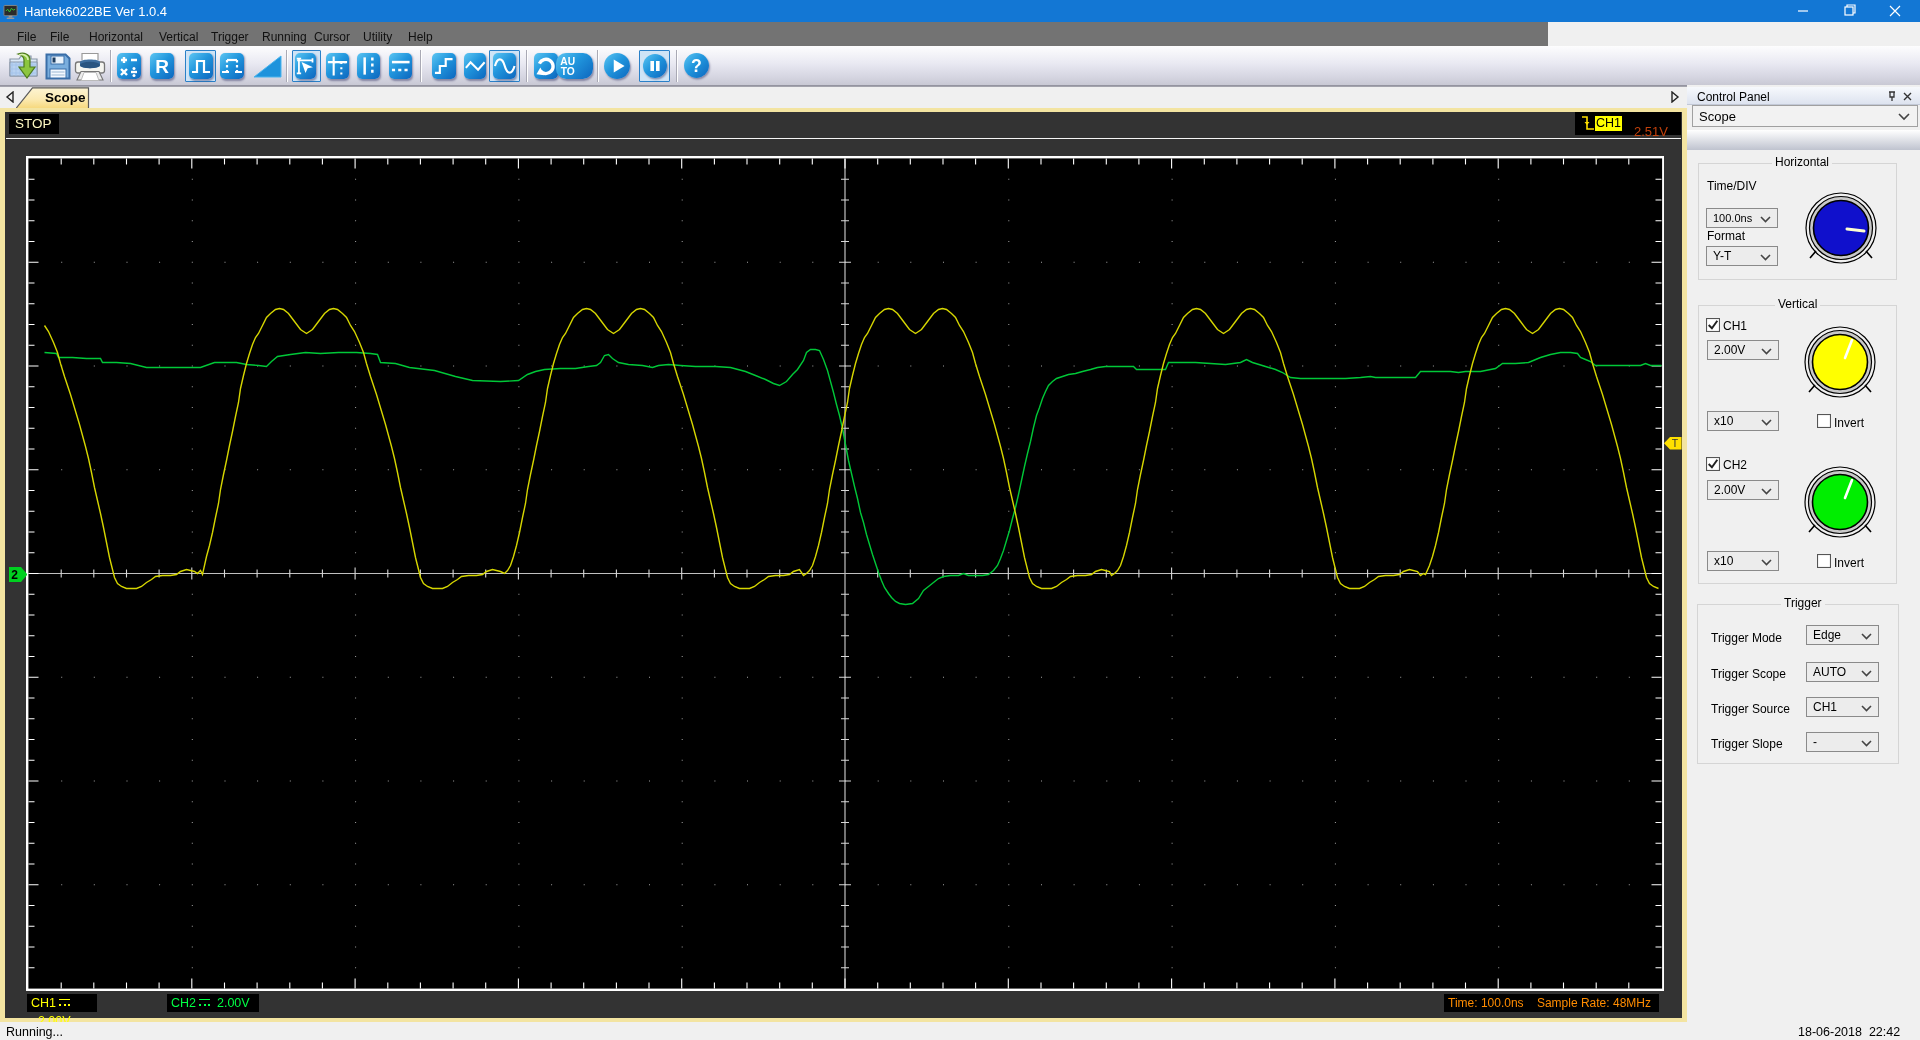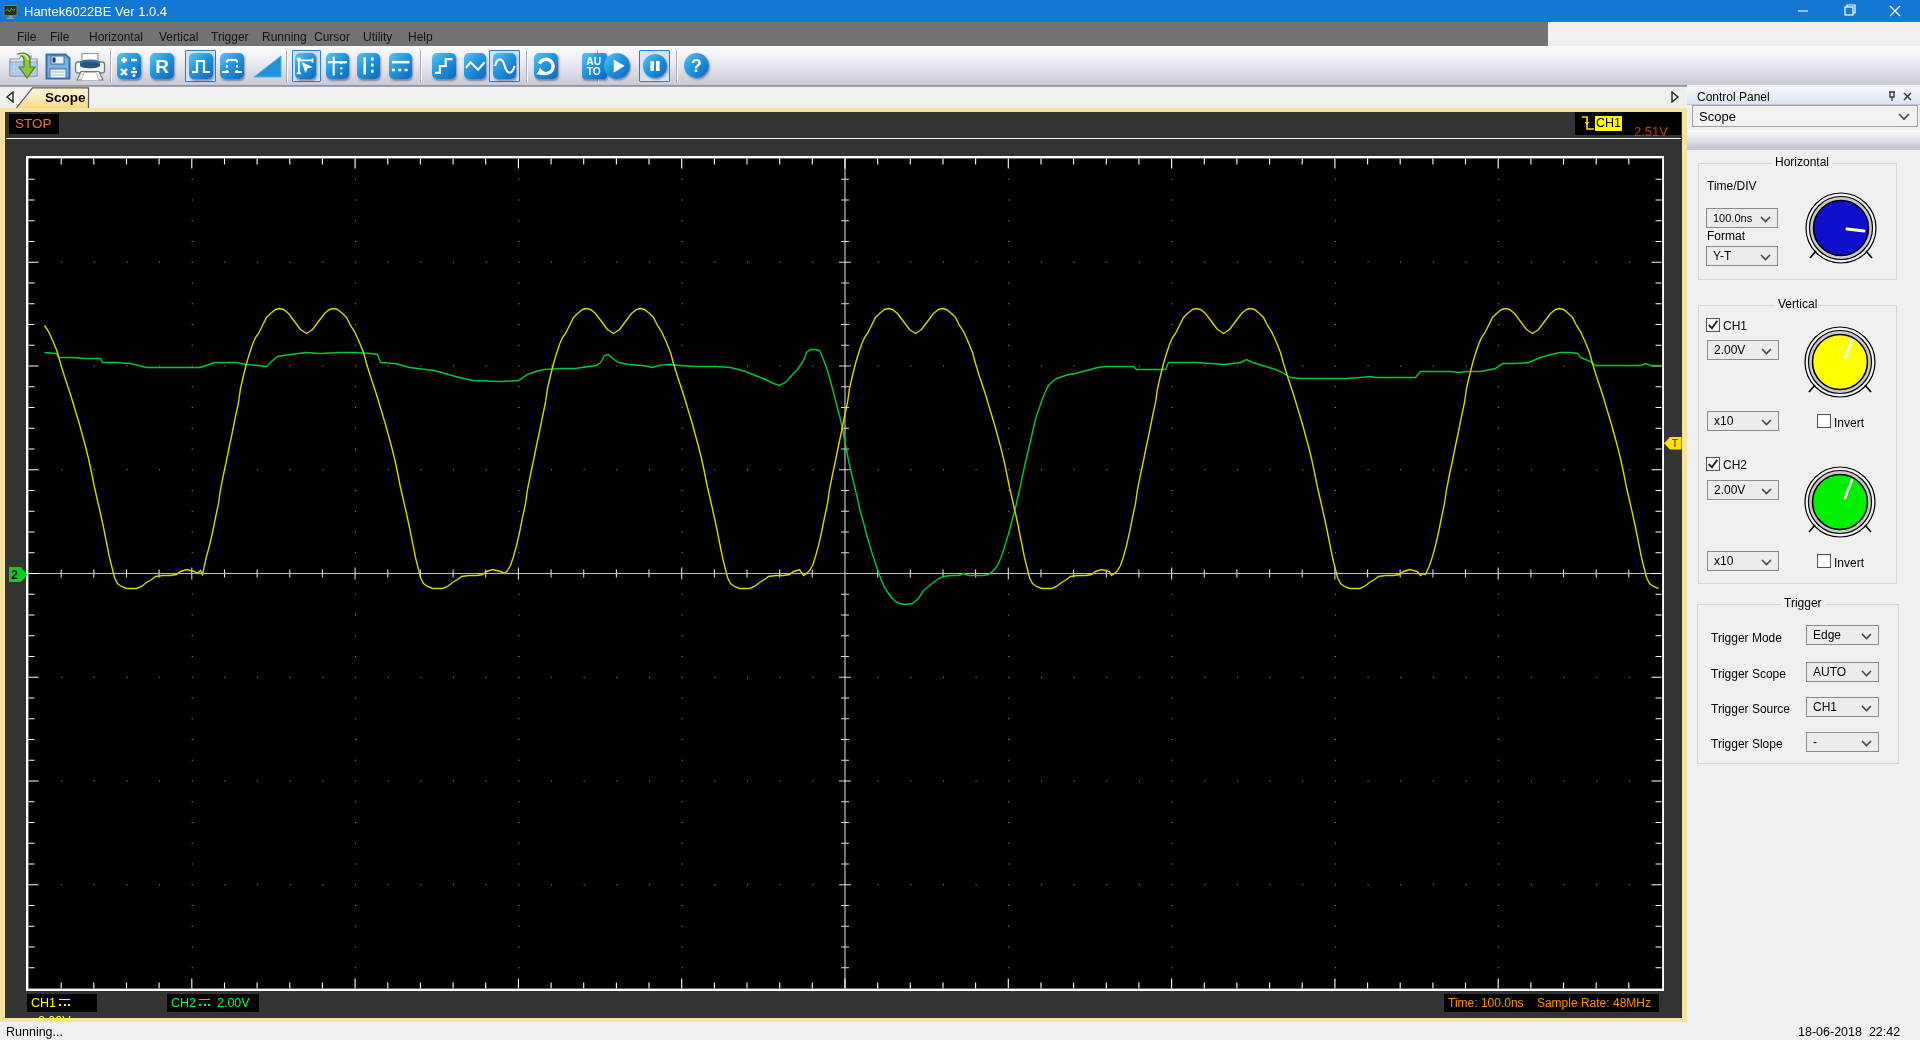--- a/index.html
+++ b/index.html
@@ -123,21 +123,21 @@
         <path d="M2 14l5-6 8 8 7-8" stroke="#fff" stroke-width="2.2" fill="none"></path>
       </svg></div>
     <div class="fr" style="left:489.3px;top:4px;width:30.3px;height:32px"></div>
     <div class="bi" style="left:492.7px;top:7px;width:23.5px;height:26px;border-radius:5px"><svg width="23.5" height="26" viewBox="0 0 24 24">
         <path d="M2 12c2.5-9 7.5-9 10 0s7.5 9 10 0" stroke="#fff" stroke-width="2.2" fill="none"></path>
       </svg></div>
     <div class="bi" style="left:534px;top:7px;width:23.5px;height:26px;border-radius:5px"><svg width="23.5" height="26" viewBox="0 0 24 24">
         <path d="M5.5 9.5A7.3 7.3 0 1 1 6.5 17" stroke="#fff" stroke-width="3.4" fill="none"></path>
         <path d="M10.5 21.5l-8-1 4-7z" fill="#fff"></path>
       </svg></div>
-    <div class="bi" style="left:582px;top:7px;width:25px;height:26px;border-radius:3px"><svg width="23.5" height="26" viewBox="0 0 24 24">
+    <div class="bi" style="left:556px;top:7px;width:37px;height:26px;border-radius:10px"><svg width="23.5" height="26" viewBox="0 0 24 24">
         <text x="12" y="10.5" font-family="Liberation Sans" font-size="10.5" font-weight="bold" fill="#fff" text-anchor="middle">AU</text>
         <text x="12" y="21" font-family="Liberation Sans" font-size="10.5" font-weight="bold" fill="#fff" text-anchor="middle">TO</text>
       </svg></div>
     <div class="bi" style="left:603.5px;top:6.5px;width:26px;height:26px;border-radius:50%"><svg width="26" height="26" viewBox="0 0 24 24">
         <path d="M9 6l10 6-10 6z" fill="#fff"></path>
       </svg></div>
     <div class="fr" style="left:639.4px;top:4px;width:30.2px;height:32px"></div>
     <div class="bi" style="left:642.7px;top:7.5px;width:24px;height:24px;border-radius:50%"><svg width="24" height="24" viewBox="0 0 24 24">
         <path d="M9.2 7v10M14.8 7v10" stroke="#fff" stroke-width="3.6"></path>
       </svg></div>
@@ -161,21 +161,21 @@
           <stop offset="0.55" stop-color="#fbeab2"></stop>
           <stop offset="1" stop-color="#f6d87c"></stop>
         </linearGradient>
       </defs>
   </svg>
   <div style="position:absolute;left:45px;top:3px;font-size:13.5px;font-weight:bold">Scope</div>
 </div>
 <div id="scope">
     <div id="scopein"></div>
   </div>
-<div style="position:absolute;left:9px;top:114px;width:50px;height:20px;background:#000;color:#f97316;font-size:13.5px;padding:2px 0 0 6px">STOP</div>
+<div style="position:absolute;left:9px;top:114px;width:50px;height:20px;background:#000;color:#fef9c3;font-size:13.5px;padding:2px 0 0 6px">STOP</div>
 <div style="position:absolute;left:6px;top:137.5px;width:1675px;height:1.6px;background:#f5f5f5"></div>
 <svg width="1638.5" height="835.0" style="position:absolute;left:25.5px;top:155.5px">
 <rect x="0" y="0" width="1638.5" height="835.0" fill="#000"></rect>
 <rect x="1.2" y="1.2" width="1636.1" height="832.6" fill="none" stroke="#ffffff" stroke-width="2.4"></rect>
 <path d="M165.8 23.2h1M165.8 44h1M165.8 64.8h1M165.8 85.5h1M165.8 106.2h1M165.8 127h1M165.8 147.8h1M165.8 168.5h1M165.8 189.2h1M165.8 210h1M165.8 230.8h1M165.8 251.5h1M165.8 272.2h1M165.8 293h1M165.8 313.8h1M165.8 334.5h1M165.8 355.2h1M165.8 376h1M165.8 396.8h1M165.8 417.5h1M165.8 438.2h1M165.8 459h1M165.8 479.8h1M165.8 500.5h1M165.8 521.2h1M165.8 542h1M165.8 562.8h1M165.8 583.5h1M165.8 604.2h1M165.8 625h1M165.8 645.8h1M165.8 666.5h1M165.8 687.2h1M165.8 708h1M165.8 728.8h1M165.8 749.5h1M165.8 770.2h1M165.8 791h1M165.8 811.8h1M329.1 23.2h1M329.1 44h1M329.1 64.8h1M329.1 85.5h1M329.1 106.2h1M329.1 127h1M329.1 147.8h1M329.1 168.5h1M329.1 189.2h1M329.1 210h1M329.1 230.8h1M329.1 251.5h1M329.1 272.2h1M329.1 293h1M329.1 313.8h1M329.1 334.5h1M329.1 355.2h1M329.1 376h1M329.1 396.8h1M329.1 417.5h1M329.1 438.2h1M329.1 459h1M329.1 479.8h1M329.1 500.5h1M329.1 521.2h1M329.1 542h1M329.1 562.8h1M329.1 583.5h1M329.1 604.2h1M329.1 625h1M329.1 645.8h1M329.1 666.5h1M329.1 687.2h1M329.1 708h1M329.1 728.8h1M329.1 749.5h1M329.1 770.2h1M329.1 791h1M329.1 811.8h1M492.4 23.2h1M492.4 44h1M492.4 64.8h1M492.4 85.5h1M492.4 106.2h1M492.4 127h1M492.4 147.8h1M492.4 168.5h1M492.4 189.2h1M492.4 210h1M492.4 230.8h1M492.4 251.5h1M492.4 272.2h1M492.4 293h1M492.4 313.8h1M492.4 334.5h1M492.4 355.2h1M492.4 376h1M492.4 396.8h1M492.4 417.5h1M492.4 438.2h1M492.4 459h1M492.4 479.8h1M492.4 500.5h1M492.4 521.2h1M492.4 542h1M492.4 562.8h1M492.4 583.5h1M492.4 604.2h1M492.4 625h1M492.4 645.8h1M492.4 666.5h1M492.4 687.2h1M492.4 708h1M492.4 728.8h1M492.4 749.5h1M492.4 770.2h1M492.4 791h1M492.4 811.8h1M655.7 23.2h1M655.7 44h1M655.7 64.8h1M655.7 85.5h1M655.7 106.2h1M655.7 127h1M655.7 147.8h1M655.7 168.5h1M655.7 189.2h1M655.7 210h1M655.7 230.8h1M655.7 251.5h1M655.7 272.2h1M655.7 293h1M655.7 313.8h1M655.7 334.5h1M655.7 355.2h1M655.7 376h1M655.7 396.8h1M655.7 417.5h1M655.7 438.2h1M655.7 459h1M655.7 479.8h1M655.7 500.5h1M655.7 521.2h1M655.7 542h1M655.7 562.8h1M655.7 583.5h1M655.7 604.2h1M655.7 625h1M655.7 645.8h1M655.7 666.5h1M655.7 687.2h1M655.7 708h1M655.7 728.8h1M655.7 749.5h1M655.7 770.2h1M655.7 791h1M655.7 811.8h1M982.3 23.2h1M982.3 44h1M982.3 64.8h1M982.3 85.5h1M982.3 106.2h1M982.3 127h1M982.3 147.8h1M982.3 168.5h1M982.3 189.2h1M982.3 210h1M982.3 230.8h1M982.3 251.5h1M982.3 272.2h1M982.3 293h1M982.3 313.8h1M982.3 334.5h1M982.3 355.2h1M982.3 376h1M982.3 396.8h1M982.3 417.5h1M982.3 438.2h1M982.3 459h1M982.3 479.8h1M982.3 500.5h1M982.3 521.2h1M982.3 542h1M982.3 562.8h1M982.3 583.5h1M982.3 604.2h1M982.3 625h1M982.3 645.8h1M982.3 666.5h1M982.3 687.2h1M982.3 708h1M982.3 728.8h1M982.3 749.5h1M982.3 770.2h1M982.3 791h1M982.3 811.8h1M1145.6 23.2h1M1145.6 44h1M1145.6 64.8h1M1145.6 85.5h1M1145.6 106.2h1M1145.6 127h1M1145.6 147.8h1M1145.6 168.5h1M1145.6 189.2h1M1145.6 210h1M1145.6 230.8h1M1145.6 251.5h1M1145.6 272.2h1M1145.6 293h1M1145.6 313.8h1M1145.6 334.5h1M1145.6 355.2h1M1145.6 376h1M1145.6 396.8h1M1145.6 417.5h1M1145.6 438.2h1M1145.6 459h1M1145.6 479.8h1M1145.6 500.5h1M1145.6 521.2h1M1145.6 542h1M1145.6 562.8h1M1145.6 583.5h1M1145.6 604.2h1M1145.6 625h1M1145.6 645.8h1M1145.6 666.5h1M1145.6 687.2h1M1145.6 708h1M1145.6 728.8h1M1145.6 749.5h1M1145.6 770.2h1M1145.6 791h1M1145.6 811.8h1M1308.9 23.2h1M1308.9 44h1M1308.9 64.8h1M1308.9 85.5h1M1308.9 106.2h1M1308.9 127h1M1308.9 147.8h1M1308.9 168.5h1M1308.9 189.2h1M1308.9 210h1M1308.9 230.8h1M1308.9 251.5h1M1308.9 272.2h1M1308.9 293h1M1308.9 313.8h1M1308.9 334.5h1M1308.9 355.2h1M1308.9 376h1M1308.9 396.8h1M1308.9 417.5h1M1308.9 438.2h1M1308.9 459h1M1308.9 479.8h1M1308.9 500.5h1M1308.9 521.2h1M1308.9 542h1M1308.9 562.8h1M1308.9 583.5h1M1308.9 604.2h1M1308.9 625h1M1308.9 645.8h1M1308.9 666.5h1M1308.9 687.2h1M1308.9 708h1M1308.9 728.8h1M1308.9 749.5h1M1308.9 770.2h1M1308.9 791h1M1308.9 811.8h1M1472.2 23.2h1M1472.2 44h1M1472.2 64.8h1M1472.2 85.5h1M1472.2 106.2h1M1472.2 127h1M1472.2 147.8h1M1472.2 168.5h1M1472.2 189.2h1M1472.2 210h1M1472.2 230.8h1M1472.2 251.5h1M1472.2 272.2h1M1472.2 293h1M1472.2 313.8h1M1472.2 334.5h1M1472.2 355.2h1M1472.2 376h1M1472.2 396.8h1M1472.2 417.5h1M1472.2 438.2h1M1472.2 459h1M1472.2 479.8h1M1472.2 500.5h1M1472.2 521.2h1M1472.2 542h1M1472.2 562.8h1M1472.2 583.5h1M1472.2 604.2h1M1472.2 625h1M1472.2 645.8h1M1472.2 666.5h1M1472.2 687.2h1M1472.2 708h1M1472.2 728.8h1M1472.2 749.5h1M1472.2 770.2h1M1472.2 791h1M1472.2 811.8h1M35.2 106.2h1M67.8 106.2h1M100.5 106.2h1M133.1 106.2h1M165.8 106.2h1M198.5 106.2h1M231.1 106.2h1M263.8 106.2h1M296.4 106.2h1M329.1 106.2h1M361.8 106.2h1M394.4 106.2h1M427.1 106.2h1M459.7 106.2h1M492.4 106.2h1M525.1 106.2h1M557.7 106.2h1M590.4 106.2h1M623 106.2h1M655.7 106.2h1M688.4 106.2h1M721 106.2h1M753.7 106.2h1M786.3 106.2h1M819 106.2h1M851.7 106.2h1M884.3 106.2h1M917 106.2h1M949.6 106.2h1M982.3 106.2h1M1015 106.2h1M1047.6 106.2h1M1080.3 106.2h1M1112.9 106.2h1M1145.6 106.2h1M1178.3 106.2h1M1210.9 106.2h1M1243.6 106.2h1M1276.2 106.2h1M1308.9 106.2h1M1341.6 106.2h1M1374.2 106.2h1M1406.9 106.2h1M1439.5 106.2h1M1472.2 106.2h1M1504.9 106.2h1M1537.5 106.2h1M1570.2 106.2h1M1602.8 106.2h1M35.2 210h1M67.8 210h1M100.5 210h1M133.1 210h1M165.8 210h1M198.5 210h1M231.1 210h1M263.8 210h1M296.4 210h1M329.1 210h1M361.8 210h1M394.4 210h1M427.1 210h1M459.7 210h1M492.4 210h1M525.1 210h1M557.7 210h1M590.4 210h1M623 210h1M655.7 210h1M688.4 210h1M721 210h1M753.7 210h1M786.3 210h1M819 210h1M851.7 210h1M884.3 210h1M917 210h1M949.6 210h1M982.3 210h1M1015 210h1M1047.6 210h1M1080.3 210h1M1112.9 210h1M1145.6 210h1M1178.3 210h1M1210.9 210h1M1243.6 210h1M1276.2 210h1M1308.9 210h1M1341.6 210h1M1374.2 210h1M1406.9 210h1M1439.5 210h1M1472.2 210h1M1504.9 210h1M1537.5 210h1M1570.2 210h1M1602.8 210h1M35.2 313.8h1M67.8 313.8h1M100.5 313.8h1M133.1 313.8h1M165.8 313.8h1M198.5 313.8h1M231.1 313.8h1M263.8 313.8h1M296.4 313.8h1M329.1 313.8h1M361.8 313.8h1M394.4 313.8h1M427.1 313.8h1M459.7 313.8h1M492.4 313.8h1M525.1 313.8h1M557.7 313.8h1M590.4 313.8h1M623 313.8h1M655.7 313.8h1M688.4 313.8h1M721 313.8h1M753.7 313.8h1M786.3 313.8h1M819 313.8h1M851.7 313.8h1M884.3 313.8h1M917 313.8h1M949.6 313.8h1M982.3 313.8h1M1015 313.8h1M1047.6 313.8h1M1080.3 313.8h1M1112.9 313.8h1M1145.6 313.8h1M1178.3 313.8h1M1210.9 313.8h1M1243.6 313.8h1M1276.2 313.8h1M1308.9 313.8h1M1341.6 313.8h1M1374.2 313.8h1M1406.9 313.8h1M1439.5 313.8h1M1472.2 313.8h1M1504.9 313.8h1M1537.5 313.8h1M1570.2 313.8h1M1602.8 313.8h1M35.2 521.2h1M67.8 521.2h1M100.5 521.2h1M133.1 521.2h1M165.8 521.2h1M198.5 521.2h1M231.1 521.2h1M263.8 521.2h1M296.4 521.2h1M329.1 521.2h1M361.8 521.2h1M394.4 521.2h1M427.1 521.2h1M459.7 521.2h1M492.4 521.2h1M525.1 521.2h1M557.7 521.2h1M590.4 521.2h1M623 521.2h1M655.7 521.2h1M688.4 521.2h1M721 521.2h1M753.7 521.2h1M786.3 521.2h1M819 521.2h1M851.7 521.2h1M884.3 521.2h1M917 521.2h1M949.6 521.2h1M982.3 521.2h1M1015 521.2h1M1047.6 521.2h1M1080.3 521.2h1M1112.9 521.2h1M1145.6 521.2h1M1178.3 521.2h1M1210.9 521.2h1M1243.6 521.2h1M1276.2 521.2h1M1308.9 521.2h1M1341.6 521.2h1M1374.2 521.2h1M1406.9 521.2h1M1439.5 521.2h1M1472.2 521.2h1M1504.9 521.2h1M1537.5 521.2h1M1570.2 521.2h1M1602.8 521.2h1M35.2 625h1M67.8 625h1M100.5 625h1M133.1 625h1M165.8 625h1M198.5 625h1M231.1 625h1M263.8 625h1M296.4 625h1M329.1 625h1M361.8 625h1M394.4 625h1M427.1 625h1M459.7 625h1M492.4 625h1M525.1 625h1M557.7 625h1M590.4 625h1M623 625h1M655.7 625h1M688.4 625h1M721 625h1M753.7 625h1M786.3 625h1M819 625h1M851.7 625h1M884.3 625h1M917 625h1M949.6 625h1M982.3 625h1M1015 625h1M1047.6 625h1M1080.3 625h1M1112.9 625h1M1145.6 625h1M1178.3 625h1M1210.9 625h1M1243.6 625h1M1276.2 625h1M1308.9 625h1M1341.6 625h1M1374.2 625h1M1406.9 625h1M1439.5 625h1M1472.2 625h1M1504.9 625h1M1537.5 625h1M1570.2 625h1M1602.8 625h1M35.2 728.8h1M67.8 728.8h1M100.5 728.8h1M133.1 728.8h1M165.8 728.8h1M198.5 728.8h1M231.1 728.8h1M263.8 728.8h1M296.4 728.8h1M329.1 728.8h1M361.8 728.8h1M394.4 728.8h1M427.1 728.8h1M459.7 728.8h1M492.4 728.8h1M525.1 728.8h1M557.7 728.8h1M590.4 728.8h1M623 728.8h1M655.7 728.8h1M688.4 728.8h1M721 728.8h1M753.7 728.8h1M786.3 728.8h1M819 728.8h1M851.7 728.8h1M884.3 728.8h1M917 728.8h1M949.6 728.8h1M982.3 728.8h1M1015 728.8h1M1047.6 728.8h1M1080.3 728.8h1M1112.9 728.8h1M1145.6 728.8h1M1178.3 728.8h1M1210.9 728.8h1M1243.6 728.8h1M1276.2 728.8h1M1308.9 728.8h1M1341.6 728.8h1M1374.2 728.8h1M1406.9 728.8h1M1439.5 728.8h1M1472.2 728.8h1M1504.9 728.8h1M1537.5 728.8h1M1570.2 728.8h1M1602.8 728.8h1" stroke="#a2a2a2" stroke-width="1.1" fill="none"></path>
 <path d="M2.5 417.5H1635.5M819 2.5V832.5" stroke="#c0c0c0" stroke-width="1.2" fill="none"></path>
 <path d="M35.2 2.5v6M35.2 832.5v-6M67.8 2.5v6M67.8 832.5v-6M100.5 2.5v6M100.5 832.5v-6M133.1 2.5v6M133.1 832.5v-6M165.8 2.5v10M165.8 832.5v-10M198.5 2.5v6M198.5 832.5v-6M231.1 2.5v6M231.1 832.5v-6M263.8 2.5v6M263.8 832.5v-6M296.4 2.5v6M296.4 832.5v-6M329.1 2.5v10M329.1 832.5v-10M361.8 2.5v6M361.8 832.5v-6M394.4 2.5v6M394.4 832.5v-6M427.1 2.5v6M427.1 832.5v-6M459.7 2.5v6M459.7 832.5v-6M492.4 2.5v10M492.4 832.5v-10M525.1 2.5v6M525.1 832.5v-6M557.7 2.5v6M557.7 832.5v-6M590.4 2.5v6M590.4 832.5v-6M623 2.5v6M623 832.5v-6M655.7 2.5v10M655.7 832.5v-10M688.4 2.5v6M688.4 832.5v-6M721 2.5v6M721 832.5v-6M753.7 2.5v6M753.7 832.5v-6M786.3 2.5v6M786.3 832.5v-6M819 2.5v10M819 832.5v-10M851.7 2.5v6M851.7 832.5v-6M884.3 2.5v6M884.3 832.5v-6M917 2.5v6M917 832.5v-6M949.6 2.5v6M949.6 832.5v-6M982.3 2.5v10M982.3 832.5v-10M1015 2.5v6M1015 832.5v-6M1047.6 2.5v6M1047.6 832.5v-6M1080.3 2.5v6M1080.3 832.5v-6M1112.9 2.5v6M1112.9 832.5v-6M1145.6 2.5v10M1145.6 832.5v-10M1178.3 2.5v6M1178.3 832.5v-6M1210.9 2.5v6M1210.9 832.5v-6M1243.6 2.5v6M1243.6 832.5v-6M1276.2 2.5v6M1276.2 832.5v-6M1308.9 2.5v10M1308.9 832.5v-10M1341.6 2.5v6M1341.6 832.5v-6M1374.2 2.5v6M1374.2 832.5v-6M1406.9 2.5v6M1406.9 832.5v-6M1439.5 2.5v6M1439.5 832.5v-6M1472.2 2.5v10M1472.2 832.5v-10M1504.9 2.5v6M1504.9 832.5v-6M1537.5 2.5v6M1537.5 832.5v-6M1570.2 2.5v6M1570.2 832.5v-6M1602.8 2.5v6M1602.8 832.5v-6M2.5 23.2h6M1635.5 23.2h-6M2.5 44h6M1635.5 44h-6M2.5 64.8h6M1635.5 64.8h-6M2.5 85.5h6M1635.5 85.5h-6M2.5 106.2h10M1635.5 106.2h-10M2.5 127h6M1635.5 127h-6M2.5 147.8h6M1635.5 147.8h-6M2.5 168.5h6M1635.5 168.5h-6M2.5 189.2h6M1635.5 189.2h-6M2.5 210h10M1635.5 210h-10M2.5 230.8h6M1635.5 230.8h-6M2.5 251.5h6M1635.5 251.5h-6M2.5 272.2h6M1635.5 272.2h-6M2.5 293h6M1635.5 293h-6M2.5 313.8h10M1635.5 313.8h-10M2.5 334.5h6M1635.5 334.5h-6M2.5 355.2h6M1635.5 355.2h-6M2.5 376h6M1635.5 376h-6M2.5 396.8h6M1635.5 396.8h-6M2.5 417.5h10M1635.5 417.5h-10M2.5 438.2h6M1635.5 438.2h-6M2.5 459h6M1635.5 459h-6M2.5 479.8h6M1635.5 479.8h-6M2.5 500.5h6M1635.5 500.5h-6M2.5 521.2h10M1635.5 521.2h-10M2.5 542h6M1635.5 542h-6M2.5 562.8h6M1635.5 562.8h-6M2.5 583.5h6M1635.5 583.5h-6M2.5 604.2h6M1635.5 604.2h-6M2.5 625h10M1635.5 625h-10M2.5 645.8h6M1635.5 645.8h-6M2.5 666.5h6M1635.5 666.5h-6M2.5 687.2h6M1635.5 687.2h-6M2.5 708h6M1635.5 708h-6M2.5 728.8h10M1635.5 728.8h-10M2.5 749.5h6M1635.5 749.5h-6M2.5 770.2h6M1635.5 770.2h-6M2.5 791h6M1635.5 791h-6M2.5 811.8h6M1635.5 811.8h-6" stroke="#ffffff" stroke-width="1.1" fill="none"></path>
 <path d="M35.2 413.5v8M67.8 413.5v8M100.5 413.5v8M133.1 413.5v8M165.8 411.5v12M198.5 413.5v8M231.1 413.5v8M263.8 413.5v8M296.4 413.5v8M329.1 411.5v12M361.8 413.5v8M394.4 413.5v8M427.1 413.5v8M459.7 413.5v8M492.4 411.5v12M525.1 413.5v8M557.7 413.5v8M590.4 413.5v8M623 413.5v8M655.7 411.5v12M688.4 413.5v8M721 413.5v8M753.7 413.5v8M786.3 413.5v8M851.7 413.5v8M884.3 413.5v8M917 413.5v8M949.6 413.5v8M982.3 411.5v12M1015 413.5v8M1047.6 413.5v8M1080.3 413.5v8M1112.9 413.5v8M1145.6 411.5v12M1178.3 413.5v8M1210.9 413.5v8M1243.6 413.5v8M1276.2 413.5v8M1308.9 411.5v12M1341.6 413.5v8M1374.2 413.5v8M1406.9 413.5v8M1439.5 413.5v8M1472.2 411.5v12M1504.9 413.5v8M1537.5 413.5v8M1570.2 413.5v8M1602.8 413.5v8M815 23.2h8M815 44h8M815 64.8h8M815 85.5h8M813 106.2h12M815 127h8M815 147.8h8M815 168.5h8M815 189.2h8M813 210h12M815 230.8h8M815 251.5h8M815 272.2h8M815 293h8M813 313.8h12M815 334.5h8M815 355.2h8M815 376h8M815 396.8h8M815 438.2h8M815 459h8M815 479.8h8M815 500.5h8M813 521.2h12M815 542h8M815 562.8h8M815 583.5h8M815 604.2h8M813 625h12M815 645.8h8M815 666.5h8M815 687.2h8M815 708h8M813 728.8h12M815 749.5h8M815 770.2h8M815 791h8M815 811.8h8" stroke="#d8d8d8" stroke-width="1.1" fill="none"></path>
 <polyline points="18.5,196.5 30.5,197.5 32.5,201.5 46.5,201.5 60.5,202.5 74.5,202.5 76.5,206.5 90.5,206.5 104.5,207.5 120.5,211.5 150.5,211.5 174.5,211.5 188.5,206.5 210.5,206.5 220.5,208.5 232.5,209.5 240.5,210.5 245.5,205.5 251.5,200.5 264.5,198.5 279.5,196.5 294.5,197.5 312.5,196.5 330.5,196.5 344.5,197.5 351.5,198.5 354.5,206.5 369.5,207.5 383.5,211.5 408.5,214.5 429.5,220.5 446.5,224.5 474.5,225.5 492.5,224.5 501.5,218.5 509.5,215.5 518.5,213.5 534.5,212.5 549.5,212.5 562.5,210.5 570.5,209.5 574.5,206.5 578.5,199.5 582.5,198.5 586.5,202.5 592.5,206.5 602.5,208.5 616.5,209.5 626.5,211.5 632.5,209.5 642.5,208.5 654.5,209.5 669.5,210.5 689.5,210.5 704.5,211.5 719.5,215.5 729.5,219.5 739.5,223.5 747.5,227.5 753.5,229.5 760.5,225.5 766.5,218.5 771.5,213.5 777.5,204.5 780.5,196.5 784.5,193.5 789.5,193.5 793.5,194.5 797.5,203.5 801.5,214.5 804.5,225.5 807.5,236.5 810.5,248.5 813.5,259.5 816.5,272.5 819.5,288.5 822.5,304.5 825.5,317.5 828.5,330.5 831.5,342.5 834.5,356.5 837.5,366.5 840.5,378.5 843.5,388.5 846.5,398.5 849.5,407.5 852.5,416.5 855.5,424.5 858.5,431.5 862.5,437.5 865.5,441.5 869.5,445.5 873.5,447.5 879.5,448.5 886.5,447.5 892.5,442.5 897.5,434.5 902.5,430.5 907.5,426.5 912.5,422.5 917.5,420.5 924.5,419.5 932.5,419.5 937.5,417.5 942.5,419.5 949.5,419.5 956.5,419.5 962.5,418.5 967.5,414.5 971.5,409.5 974.5,402.5 977.5,394.5 980.5,384.5 983.5,374.5 986.5,362.5 989.5,351.5 992.5,338.5 995.5,324.5 998.5,310.5 1001.5,297.5 1004.5,285.5 1007.5,271.5 1010.5,259.5 1013.5,251.5 1016.5,242.5 1019.5,235.5 1022.5,229.5 1026.5,225.5 1030.5,222.5 1036.5,220.5 1042.5,218.5 1049.5,217.5 1056.5,215.5 1064.5,213.5 1071.5,211.5 1079.5,210.5 1099.5,210.5 1107.5,210.5 1110.5,213.5 1124.5,213.5 1139.5,213.5 1142.5,206.5 1154.5,206.5 1169.5,206.5 1184.5,207.5 1199.5,208.5 1214.5,206.5 1220.5,203.5 1226.5,206.5 1239.5,210.5 1249.5,213.5 1256.5,216.5 1264.5,221.5 1274.5,222.5 1294.5,222.5 1319.5,222.5 1334.5,221.5 1344.5,220.5 1349.5,221.5 1364.5,221.5 1379.5,221.5 1389.5,221.5 1394.5,215.5 1409.5,215.5 1424.5,215.5 1432.5,216.5 1439.5,215.5 1454.5,215.5 1469.5,212.5 1476.5,207.5 1489.5,207.5 1502.5,206.5 1514.5,201.5 1524.5,198.5 1534.5,196.5 1544.5,196.5 1551.5,197.5 1554.5,201.5 1559.5,203.5 1564.5,205.5 1569.5,209.5 1584.5,209.5 1599.5,209.5 1614.5,209.5 1619.5,207.5 1624.5,209.5 1635.5,209.5" fill="none" stroke="#00c838" stroke-width="1.4"></polyline>
 <polyline points="18.5,169.5 22.5,175.5 27.5,186.5 31.5,196.5 34.5,207.5 38.5,220.5 41.5,229.5 44.5,238.5 47.5,248.5 50.5,258.5 53.5,268.5 56.5,279.5 59.5,290.5 62.5,302.5 65.5,316.5 68.5,331.5 71.5,344.5 74.5,357.5 77.5,371.5 80.5,386.5 83.5,401.5 86.5,413.5 88.5,421.5 91.5,427.5 95.5,430.5 100.5,432.5 110.5,432.5 115.5,430.5 120.5,426.5 125.5,423.5 129.5,420.5 136.5,419.5 144.5,419.5 150.5,418.5 154.5,415.5 160.5,413.5 168.5,415.5 171.5,417.5 174.5,414.5 176.5,418.5 180.5,400.5 183.5,389.5 186.5,376.5 189.5,361.5 192.5,347.5 194.5,333.5 197.5,318.5 200.5,304.5 203.5,289.5 206.5,275.5 209.5,260.5 212.5,246.5 214.5,232.5 217.5,219.5 220.5,207.5 223.5,197.5 226.5,188.5 229.5,181.5 232.5,177.5 236.5,169.5 240.5,161.5 244.5,157.5 249.5,153.5 253.5,152.5 257.5,153.5 262.5,157.5 268.5,165.5 274.5,173.5 280.5,177.5 286.5,173.5 292.5,165.5 298.5,157.5 303.5,153.5 307.5,152.5 311.5,153.5 316.5,157.5 320.5,161.5 324.5,169.5 328.5,175.5 333.5,186.5 337.5,196.5 340.5,207.5 344.5,220.5 347.5,229.5 350.5,238.5 353.5,248.5 356.5,258.5 359.5,268.5 362.5,279.5 365.5,290.5 368.5,302.5 371.5,316.5 374.5,331.5 377.5,344.5 380.5,357.5 383.5,371.5 386.5,386.5 389.5,401.5 392.5,413.5 394.5,421.5 397.5,427.5 401.5,430.5 406.5,432.5 416.5,432.5 421.5,430.5 426.5,426.5 431.5,423.5 435.5,420.5 442.5,419.5 450.5,419.5 456.5,418.5 460.5,415.5 466.5,413.5 474.5,415.5 478.5,417.5 481.5,414.5 484.5,409.5 487.5,400.5 490.5,389.5 493.5,376.5 496.5,361.5 499.5,347.5 501.5,333.5 504.5,318.5 507.5,304.5 510.5,289.5 513.5,275.5 516.5,260.5 519.5,246.5 521.5,232.5 524.5,219.5 527.5,207.5 530.5,197.5 533.5,188.5 536.5,181.5 539.5,177.5 543.5,169.5 547.5,161.5 551.5,157.5 556.5,153.5 560.5,152.5 564.5,153.5 569.5,157.5 575.5,165.5 581.5,173.5 587.5,177.5 593.5,173.5 599.5,165.5 605.5,157.5 610.5,153.5 614.5,152.5 618.5,153.5 623.5,157.5 627.5,161.5 631.5,169.5 635.5,175.5 640.5,186.5 644.5,196.5 647.5,207.5 651.5,220.5 654.5,229.5 657.5,238.5 660.5,248.5 663.5,258.5 666.5,268.5 669.5,279.5 672.5,290.5 675.5,302.5 678.5,316.5 681.5,331.5 684.5,344.5 687.5,357.5 690.5,371.5 693.5,386.5 696.5,401.5 699.5,413.5 701.5,421.5 704.5,427.5 708.5,430.5 713.5,432.5 723.5,432.5 728.5,430.5 733.5,426.5 738.5,423.5 742.5,420.5 749.5,419.5 757.5,419.5 763.5,418.5 767.5,415.5 773.5,413.5 777.5,419.5 780.5,417.5 783.5,414.5 786.5,409.5 789.5,400.5 792.5,389.5 795.5,376.5 798.5,361.5 801.5,347.5 803.5,333.5 806.5,318.5 809.5,304.5 812.5,289.5 815.5,275.5 818.5,260.5 821.5,246.5 823.5,232.5 826.5,219.5 829.5,207.5 832.5,197.5 835.5,188.5 838.5,181.5 841.5,177.5 845.5,169.5 849.5,161.5 853.5,157.5 858.5,153.5 862.5,152.5 866.5,153.5 871.5,157.5 877.5,165.5 883.5,173.5 889.5,177.5 895.5,173.5 901.5,165.5 907.5,157.5 912.5,153.5 916.5,152.5 920.5,153.5 925.5,157.5 929.5,161.5 933.5,169.5 937.5,175.5 942.5,186.5 946.5,196.5 949.5,207.5 953.5,220.5 956.5,229.5 959.5,238.5 962.5,248.5 965.5,258.5 968.5,268.5 971.5,279.5 974.5,290.5 977.5,302.5 980.5,316.5 983.5,331.5 986.5,344.5 989.5,357.5 992.5,371.5 995.5,386.5 998.5,401.5 1001.5,413.5 1003.5,421.5 1006.5,427.5 1010.5,430.5 1015.5,432.5 1025.5,432.5 1030.5,430.5 1035.5,426.5 1040.5,423.5 1044.5,420.5 1051.5,419.5 1059.5,419.5 1065.5,418.5 1069.5,415.5 1075.5,413.5 1083.5,415.5 1085.5,419.5 1088.5,417.5 1091.5,414.5 1094.5,409.5 1097.5,400.5 1100.5,389.5 1103.5,376.5 1106.5,361.5 1109.5,347.5 1111.5,333.5 1114.5,318.5 1117.5,304.5 1120.5,289.5 1123.5,275.5 1126.5,260.5 1129.5,246.5 1131.5,232.5 1134.5,219.5 1137.5,207.5 1140.5,197.5 1143.5,188.5 1146.5,181.5 1149.5,177.5 1153.5,169.5 1157.5,161.5 1161.5,157.5 1166.5,153.5 1170.5,152.5 1174.5,153.5 1179.5,157.5 1185.5,165.5 1191.5,173.5 1197.5,177.5 1203.5,173.5 1209.5,165.5 1215.5,157.5 1220.5,153.5 1224.5,152.5 1228.5,153.5 1233.5,157.5 1237.5,161.5 1241.5,169.5 1245.5,175.5 1250.5,186.5 1254.5,196.5 1257.5,207.5 1261.5,220.5 1264.5,229.5 1267.5,238.5 1270.5,248.5 1273.5,258.5 1276.5,268.5 1279.5,279.5 1282.5,290.5 1285.5,302.5 1288.5,316.5 1291.5,331.5 1294.5,344.5 1297.5,357.5 1300.5,371.5 1303.5,386.5 1306.5,401.5 1309.5,413.5 1311.5,421.5 1314.5,427.5 1318.5,430.5 1323.5,432.5 1333.5,432.5 1338.5,430.5 1343.5,426.5 1348.5,423.5 1352.5,420.5 1359.5,419.5 1367.5,419.5 1373.5,418.5 1377.5,415.5 1383.5,413.5 1391.5,415.5 1394.5,419.5 1397.5,417.5 1399.5,418.5 1403.5,409.5 1406.5,400.5 1409.5,389.5 1412.5,376.5 1415.5,361.5 1418.5,347.5 1420.5,333.5 1423.5,318.5 1426.5,304.5 1429.5,289.5 1432.5,275.5 1435.5,260.5 1438.5,246.5 1440.5,232.5 1443.5,219.5 1446.5,207.5 1449.5,197.5 1452.5,188.5 1455.5,181.5 1458.5,177.5 1462.5,169.5 1466.5,161.5 1470.5,157.5 1475.5,153.5 1479.5,152.5 1483.5,153.5 1488.5,157.5 1494.5,165.5 1500.5,173.5 1506.5,177.5 1512.5,173.5 1518.5,165.5 1524.5,157.5 1529.5,153.5 1533.5,152.5 1537.5,153.5 1542.5,157.5 1546.5,161.5 1550.5,169.5 1554.5,175.5 1559.5,186.5 1563.5,196.5 1566.5,207.5 1570.5,220.5 1573.5,229.5 1576.5,238.5 1579.5,248.5 1582.5,258.5 1585.5,268.5 1588.5,279.5 1591.5,290.5 1594.5,302.5 1597.5,316.5 1600.5,331.5 1603.5,344.5 1606.5,357.5 1609.5,371.5 1612.5,386.5 1615.5,401.5 1618.5,413.5 1620.5,421.5 1623.5,427.5 1627.5,430.5 1632.5,432.5" fill="none" stroke="#d6d600" stroke-width="1.4"></polyline>

